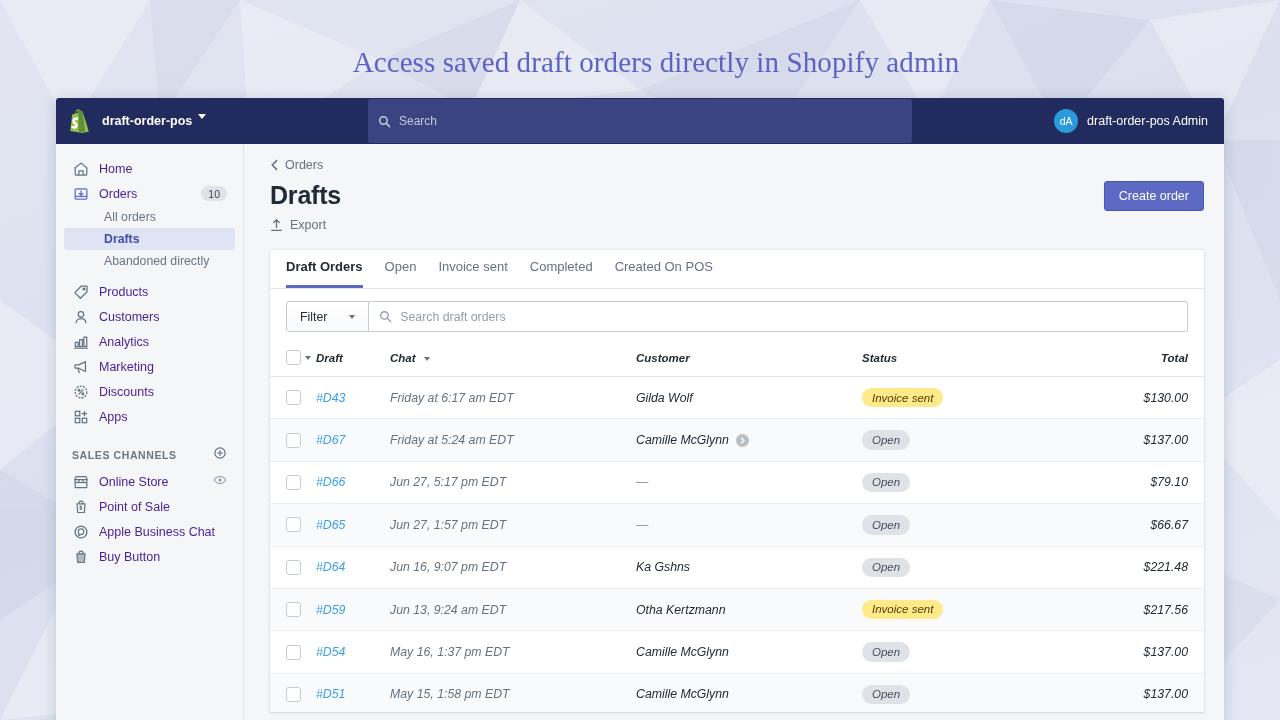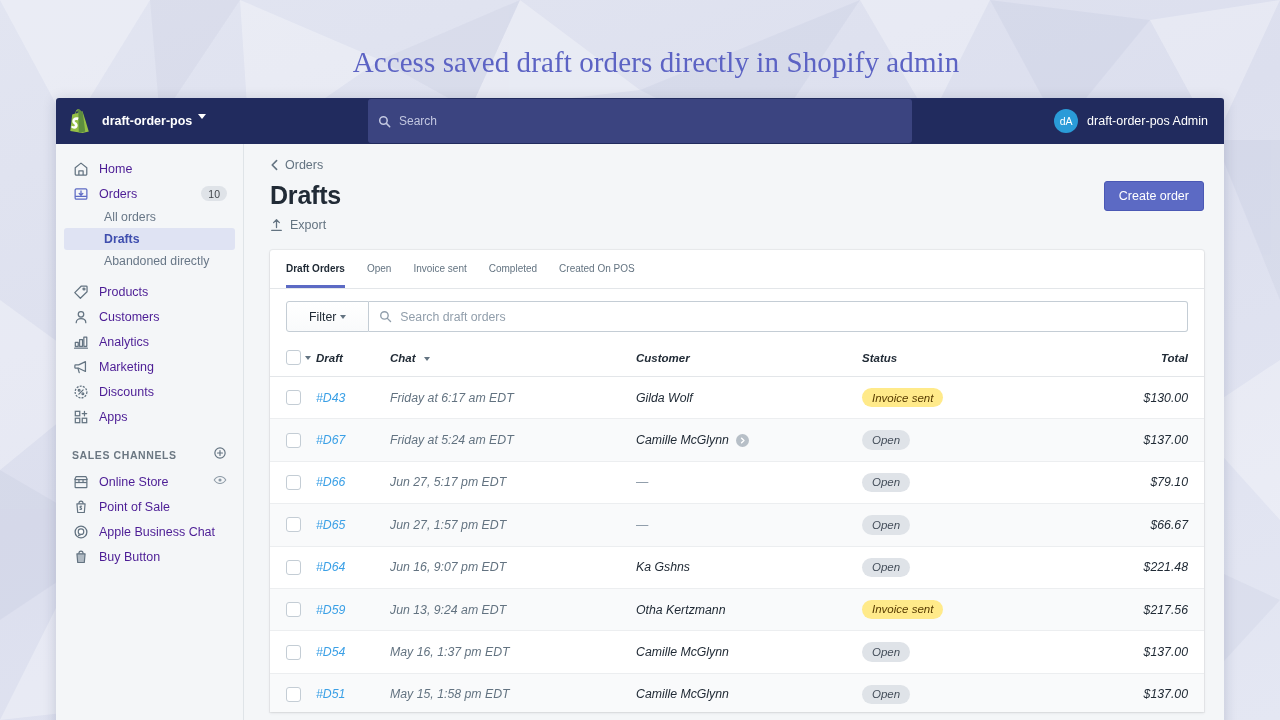--- a/index.html
+++ b/index.html
@@ -223,21 +223,21 @@
   }
   .tabs {
     display: flex;
     align-items: flex-end;
     height: 39px;
     border-bottom: 1px solid #e3e6e9;
     padding: 0 16px;
     gap: 22px;
   }
   .tab {
-    font-size: 10px;
+    font-size: 13px;
     color: #637381;
     padding-bottom: 11px;
     border-bottom: 3px solid transparent;
     cursor: pointer;
     white-space: nowrap;
   }
   .tab.active {
     color: #212b36;
     font-weight: bold;
     border-bottom-color: #5c6ac4;
@@ -245,23 +245,23 @@
 
   .filter-bar {
     display: flex;
     align-items: center;
     padding: 12px 16px;
     gap: 0;
   }
   .filter-btn {
     display: flex;
     align-items: center;
-    gap: 4px;
+    gap: 22px;
     height: 31px;
-    padding: 0 22px;
+    padding: 0 13px;
     border: 1px solid #c4cdd5;
     border-radius: 3px 0 0 3px;
     background: linear-gradient(180deg,#fff,#f9fafb);
     font-size: 12.3px;
     color: #212b36;
     cursor: pointer;
   }
   .search-box {
     flex: 1;
     height: 31px;

